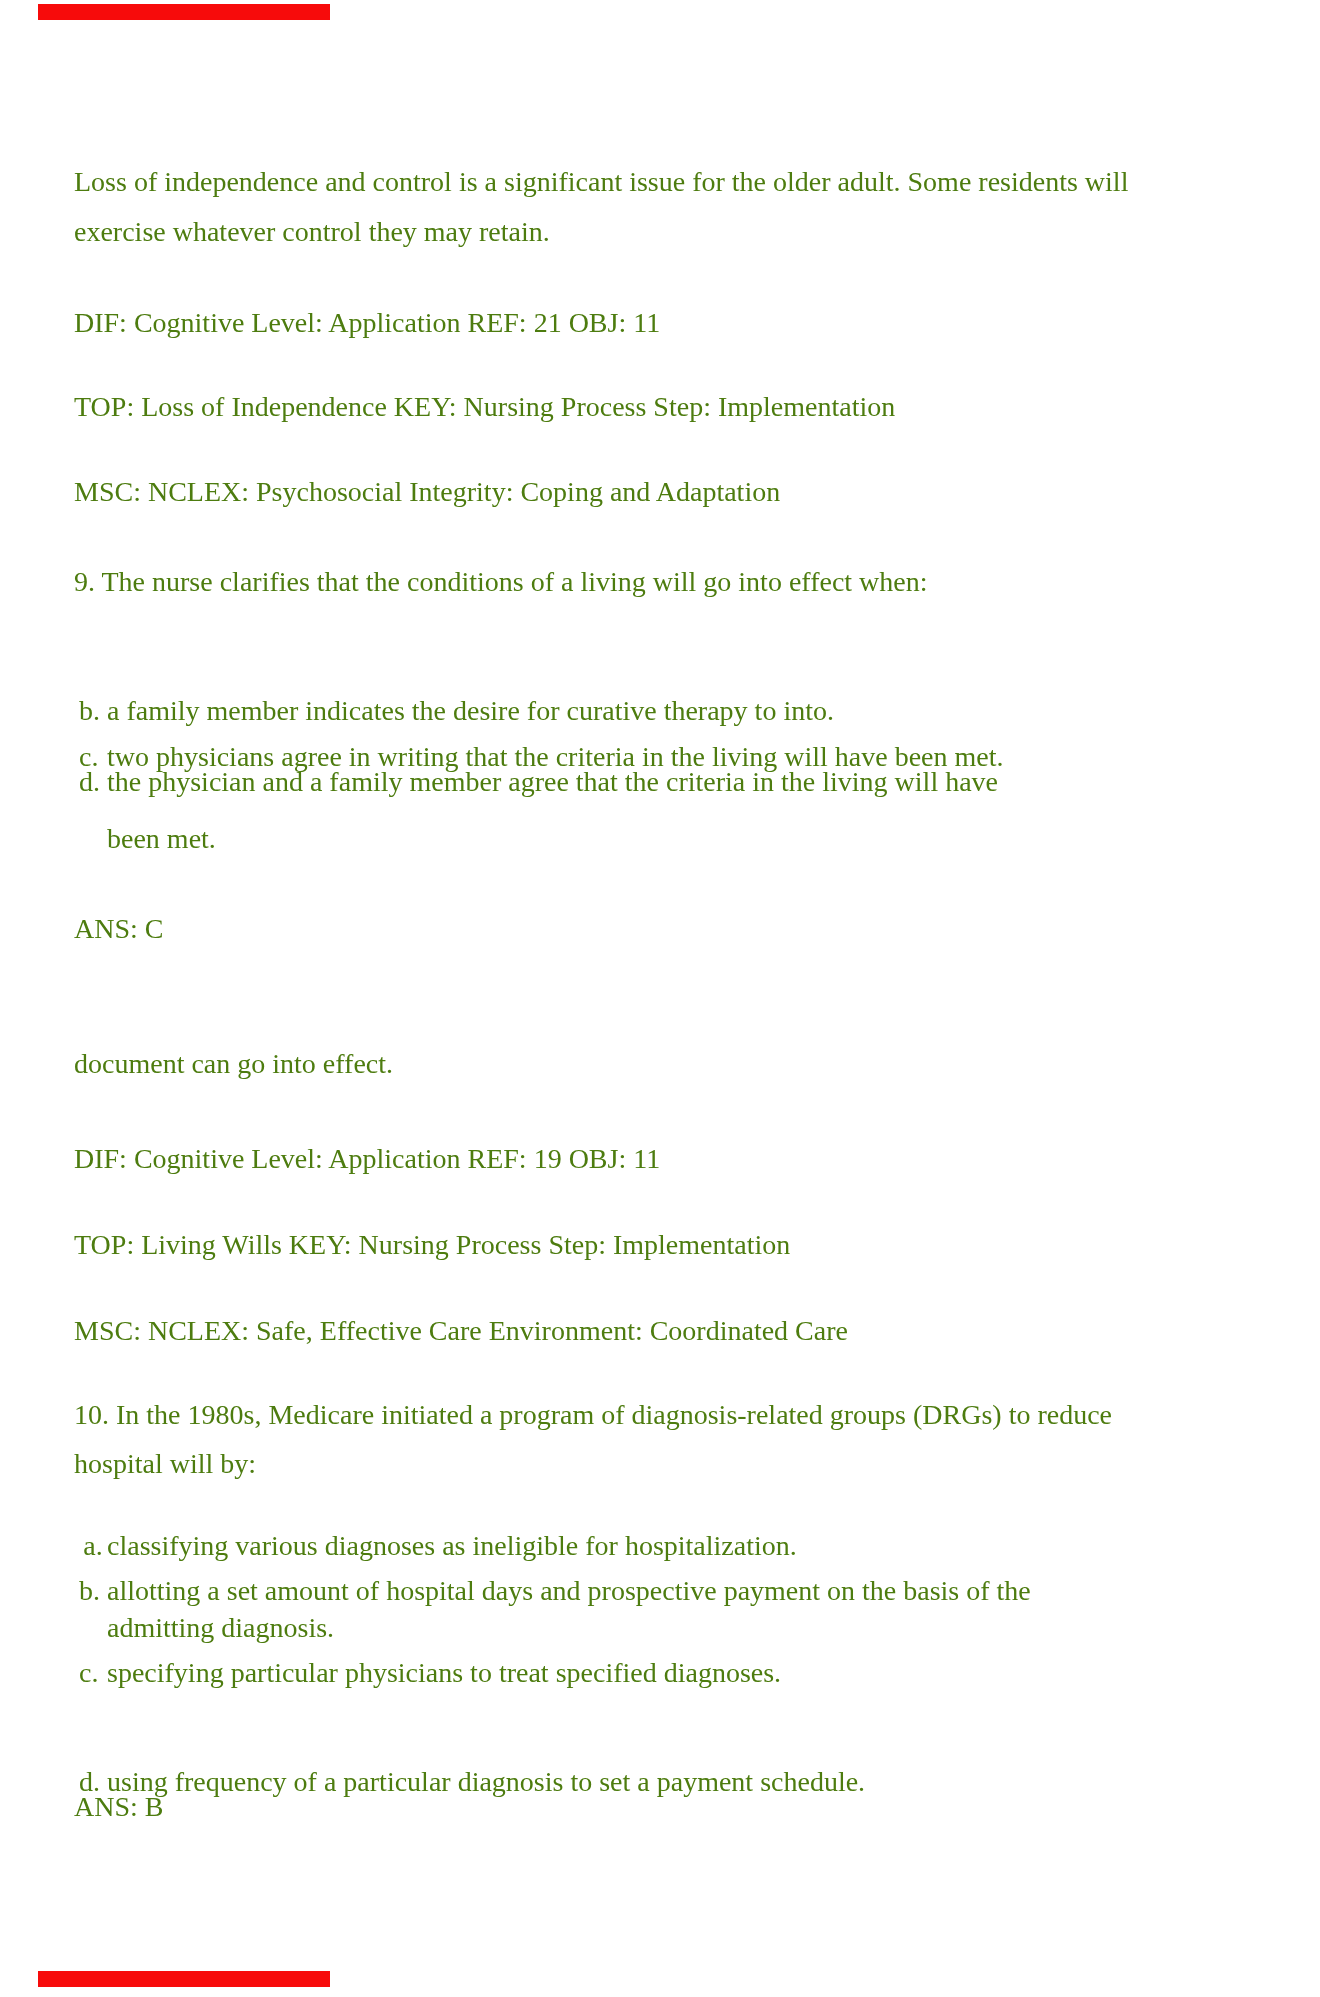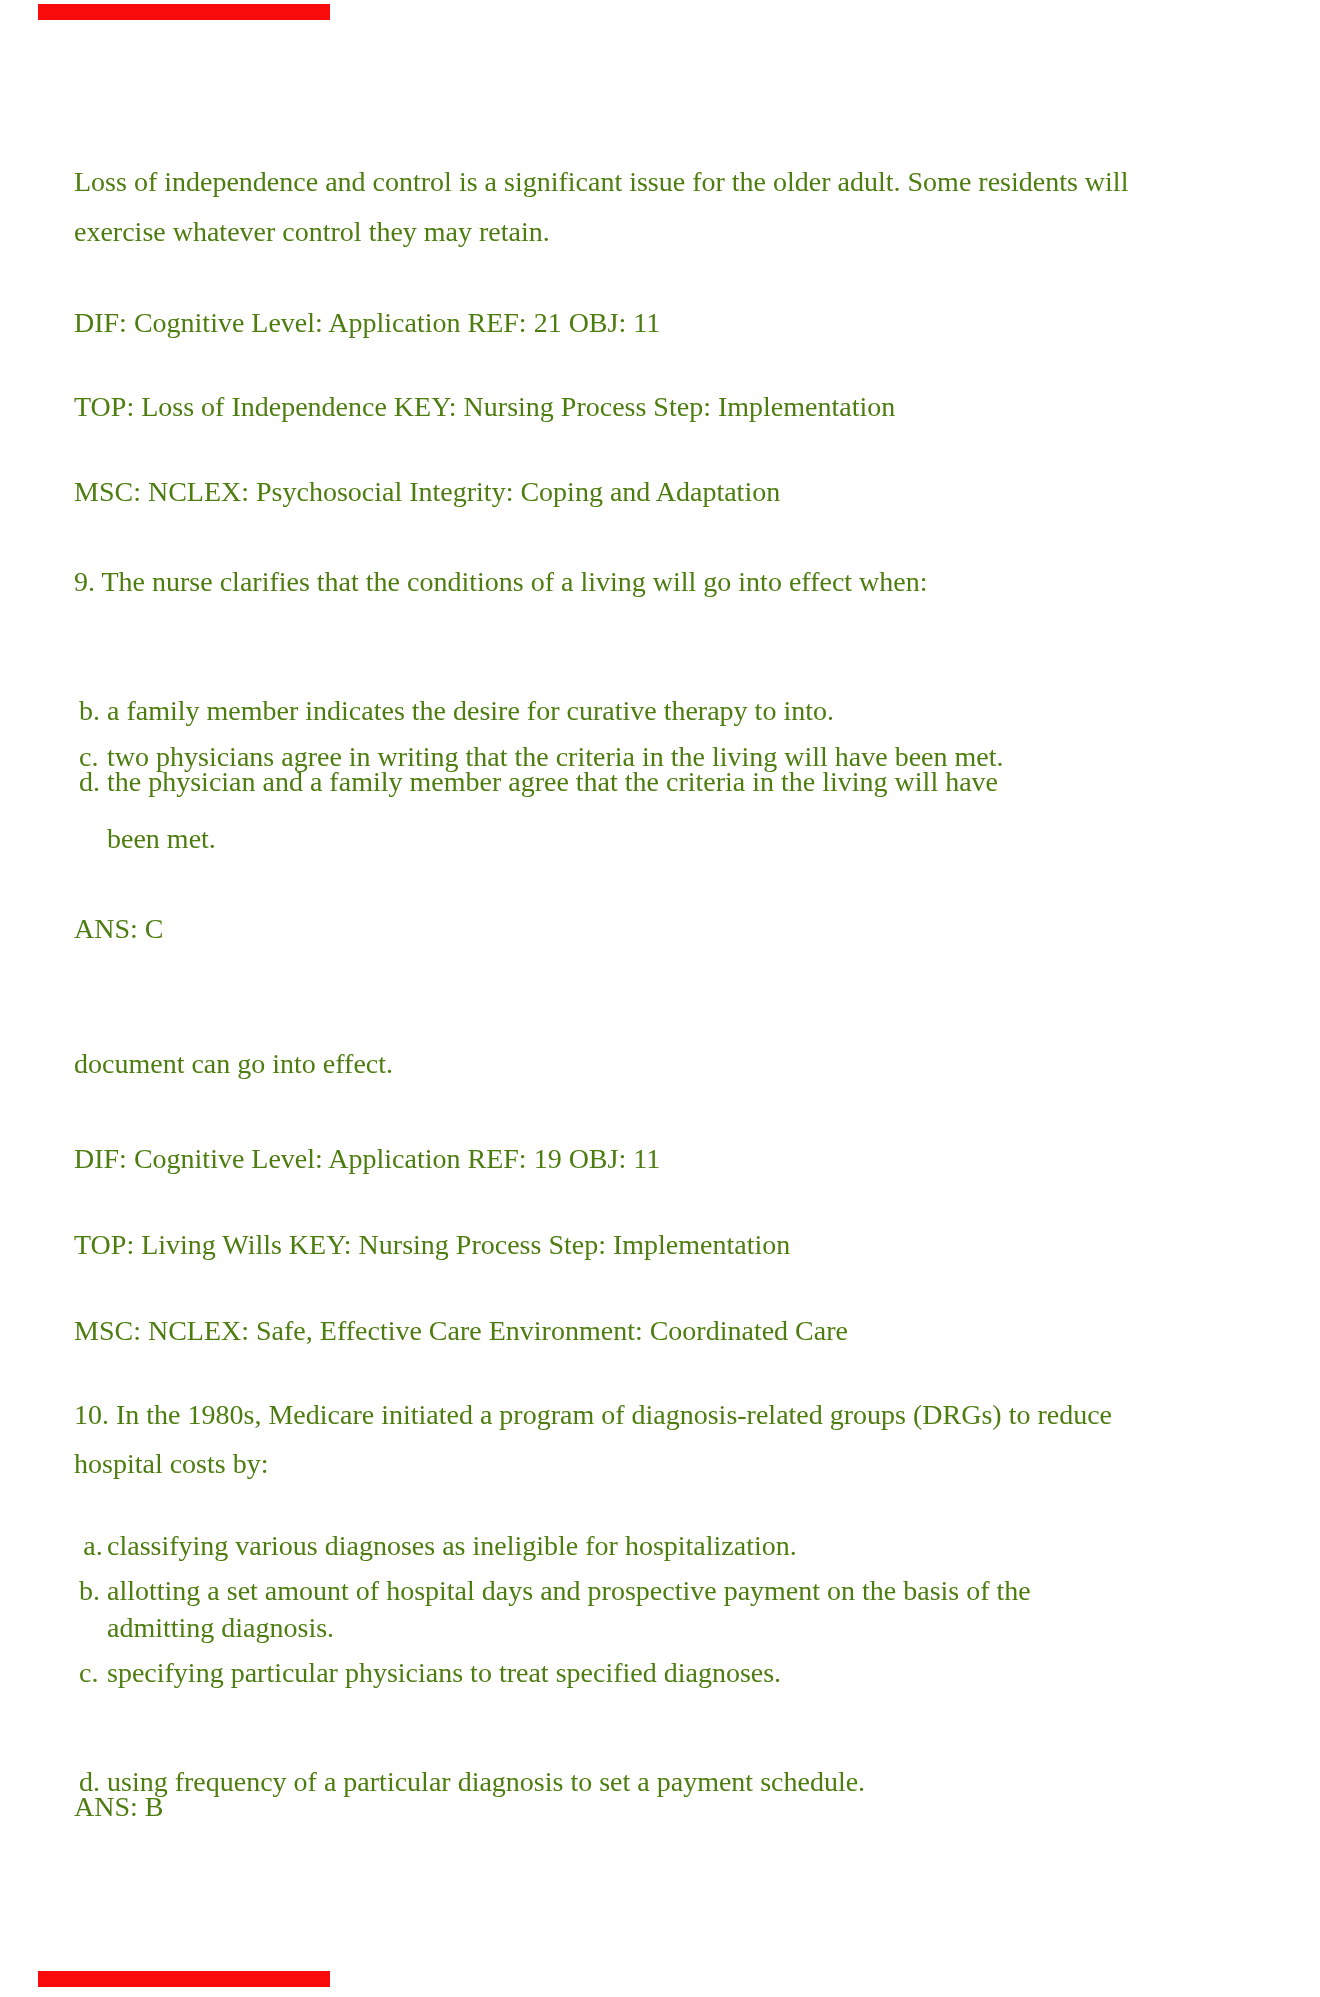--- a/index.html
+++ b/index.html
@@ -48,21 +48,21 @@
 
   <div class="line" style="left:74px;top:915px;">ANS: C</div>
 
   <div class="line" style="left:74px;top:1050px;">document can go into effect.</div>
 
   <div class="line" style="left:74px;top:1145px;">DIF: Cognitive Level: Application REF: 19 OBJ: 11</div>
   <div class="line" style="left:74px;top:1231px;">TOP: Living Wills KEY: Nursing Process Step: Implementation</div>
   <div class="line" style="left:74px;top:1317px;">MSC: NCLEX: Safe, Effective Care Environment: Coordinated Care</div>
 
   <div class="line" style="left:74px;top:1401px;">10. In the 1980s, Medicare initiated a program of diagnosis-related groups (DRGs) to reduce</div>
-  <div class="line" style="left:74px;top:1450px;">hospital costs by:</div>
+  <div class="line" style="left:74px;top:1450px;">hospital will by:</div>
 
   <div class="line" style="left:79px;top:1532px;text-align:center;">
     <span class="opt-letter">a.</span><span>classifying various diagnoses as ineligible for hospitalization.</span>
   </div>
   <div class="line" style="left:79px;top:1577px;">
     <span class="opt-letter">b.</span><span>allotting a set amount of hospital days and prospective payment on the basis of the</span>
   </div>
   <div class="line" style="left:107px;top:1614px;">admitting diagnosis.</div>
   <div class="line" style="left:79px;top:1659px;">
     <span class="opt-letter">c.</span><span>specifying particular physicians to treat specified diagnoses.</span>

